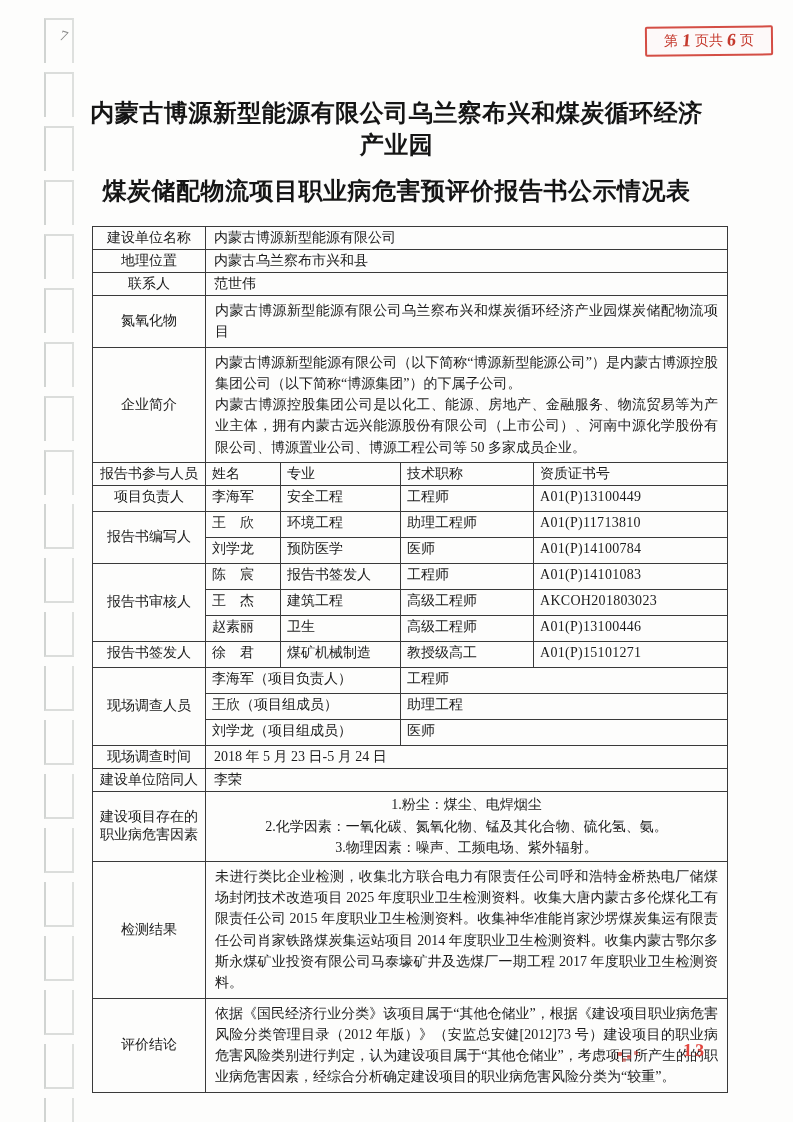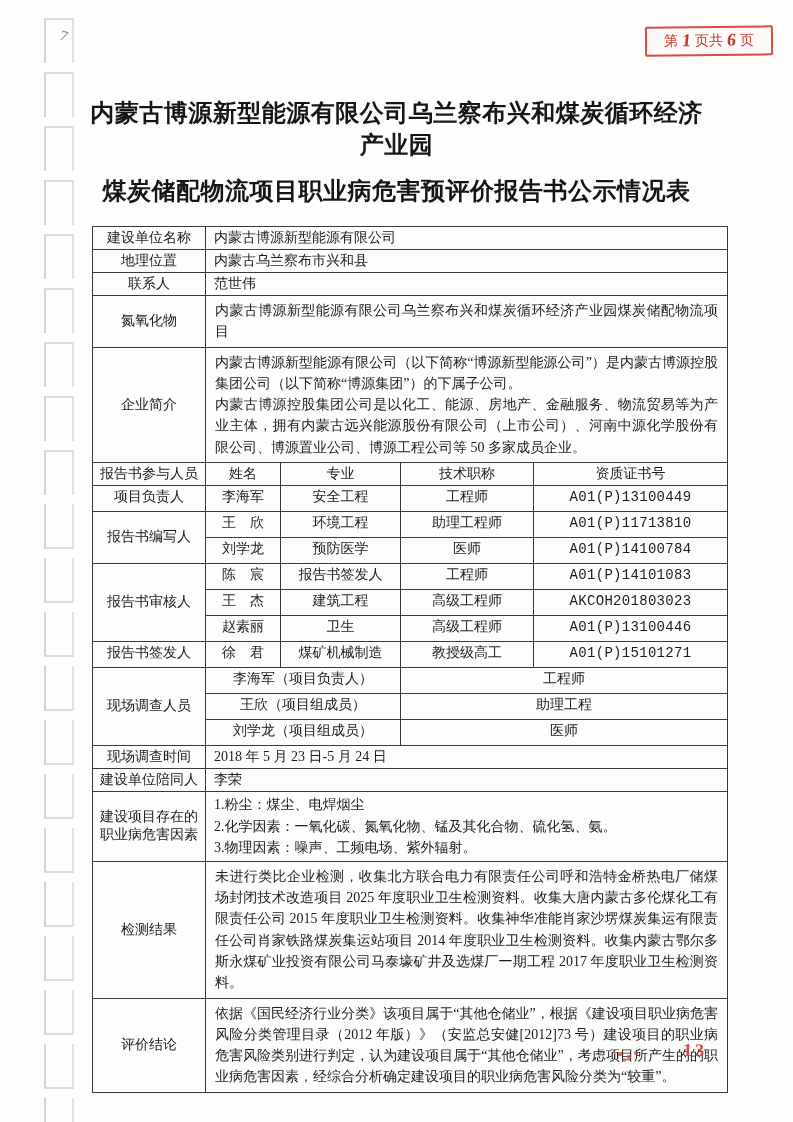--- a/index.html
+++ b/index.html
@@ -40,25 +40,25 @@
     font-size:24px;letter-spacing:.5px;color:#151515;}
   .t1{margin-bottom:14px;}
   .t2{margin-bottom:19px;}
   
   table{border-collapse:collapse;table-layout:fixed;width:635px;margin-left:92px;
     border:1.6px solid #2c2c2c;}
   td{border:1px solid #3a3a3a;font-size:14px;padding:2px 6px;vertical-align:middle;
     overflow:hidden;}
   .lbl{text-align:center;padding:2px 3px;}
   .val{text-align:left;padding:2px 8px;}
-  .ctr{text-align:center;}
+  .ctr{}
   .pad{padding-bottom:5px;}
   .para{text-align:justify;line-height:1.52;padding:4px 9px;}
-  .lines div{line-height:1.55;}
-  .cert{letter-spacing:.3px;font-family:Liberation Mono, monospace;}
+  .lines div{line-height:1.55;text-align:center;}
+  .cert{letter-spacing:.3px;}
 </style>
 </head>
 <body>
 
 <div class="page">
 
   <div class="bmarks">
       <span class="bmark u"></span>
       <span class="bmark u"></span>
       <span class="bmark u"></span>

